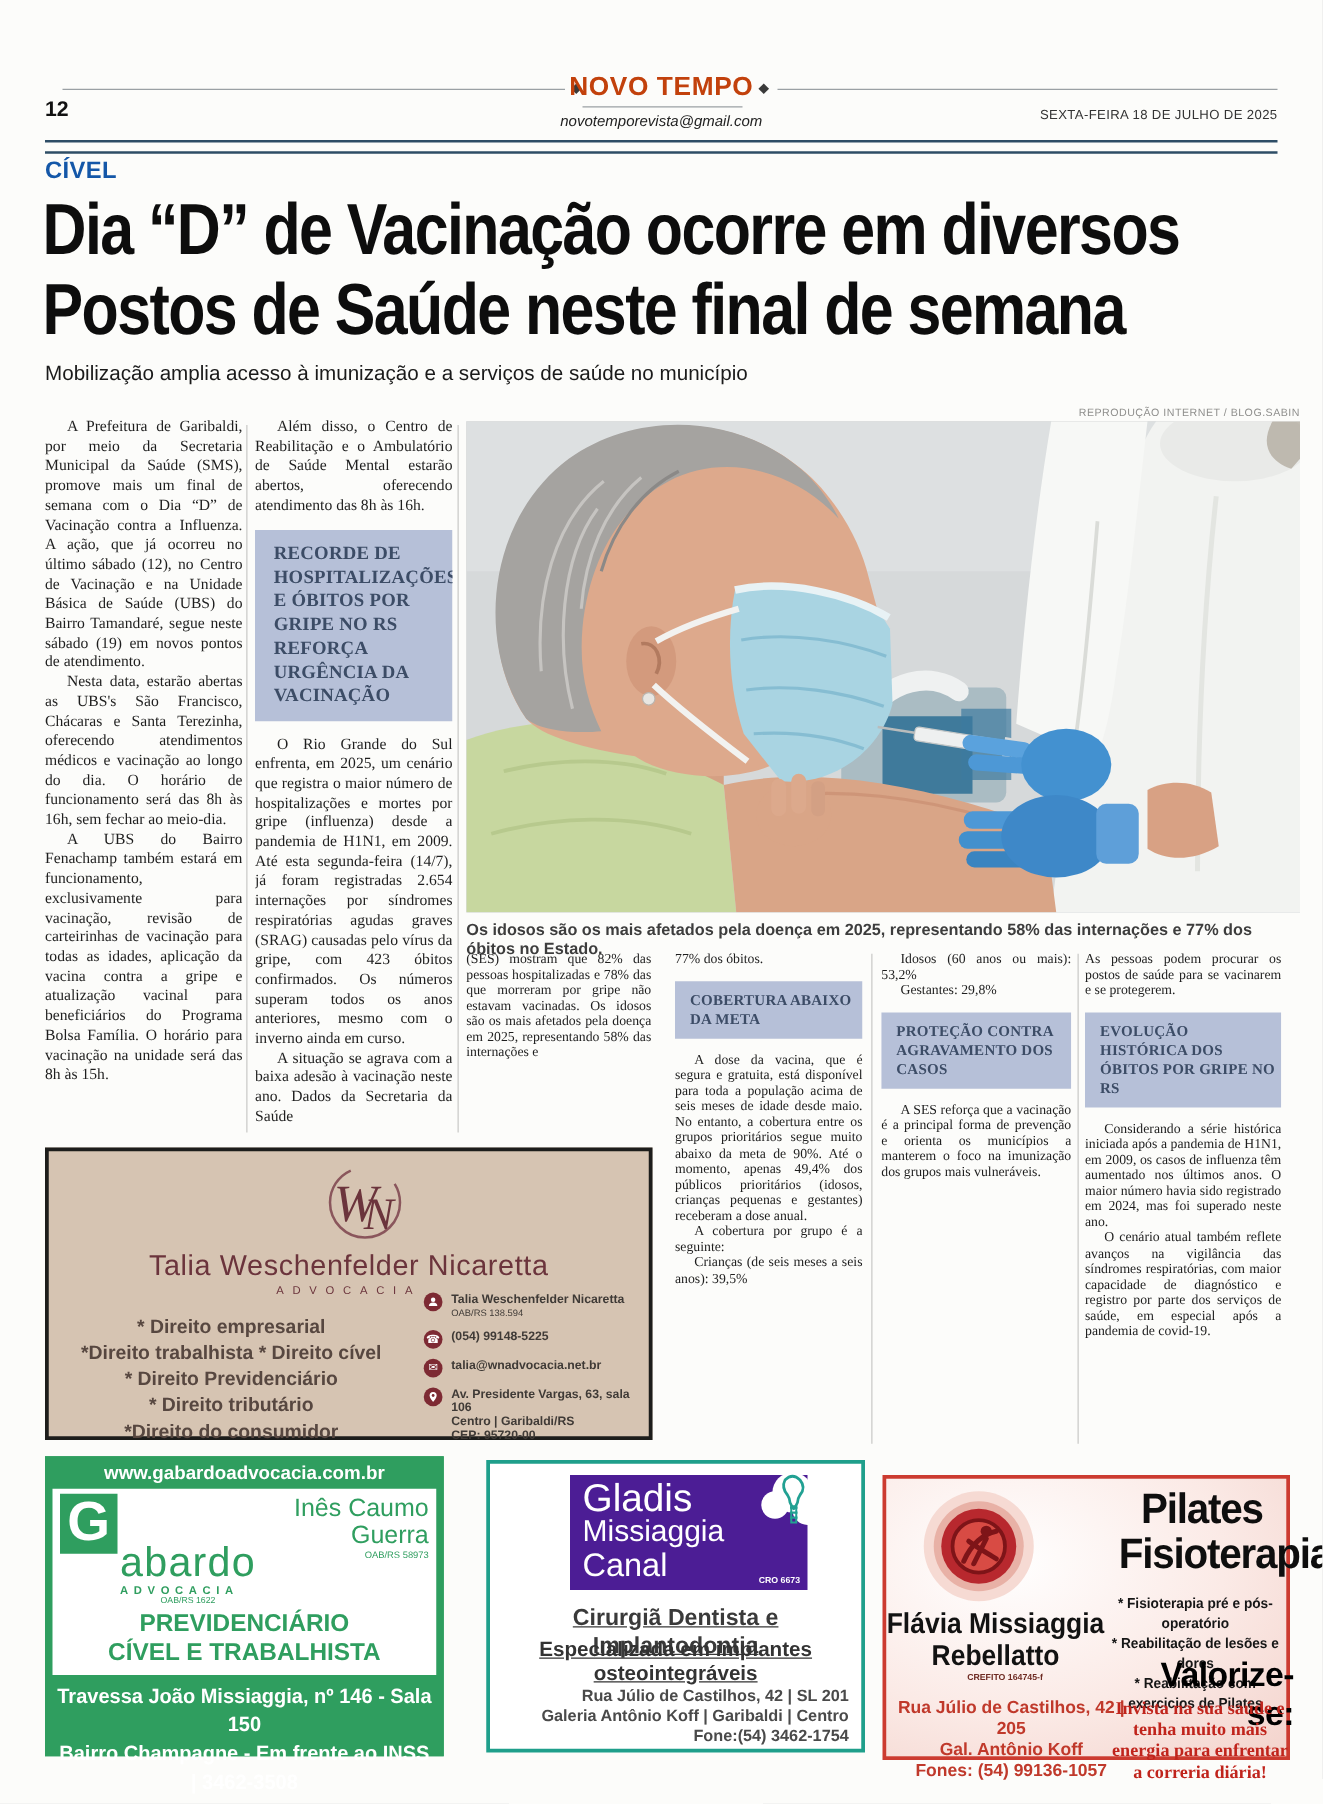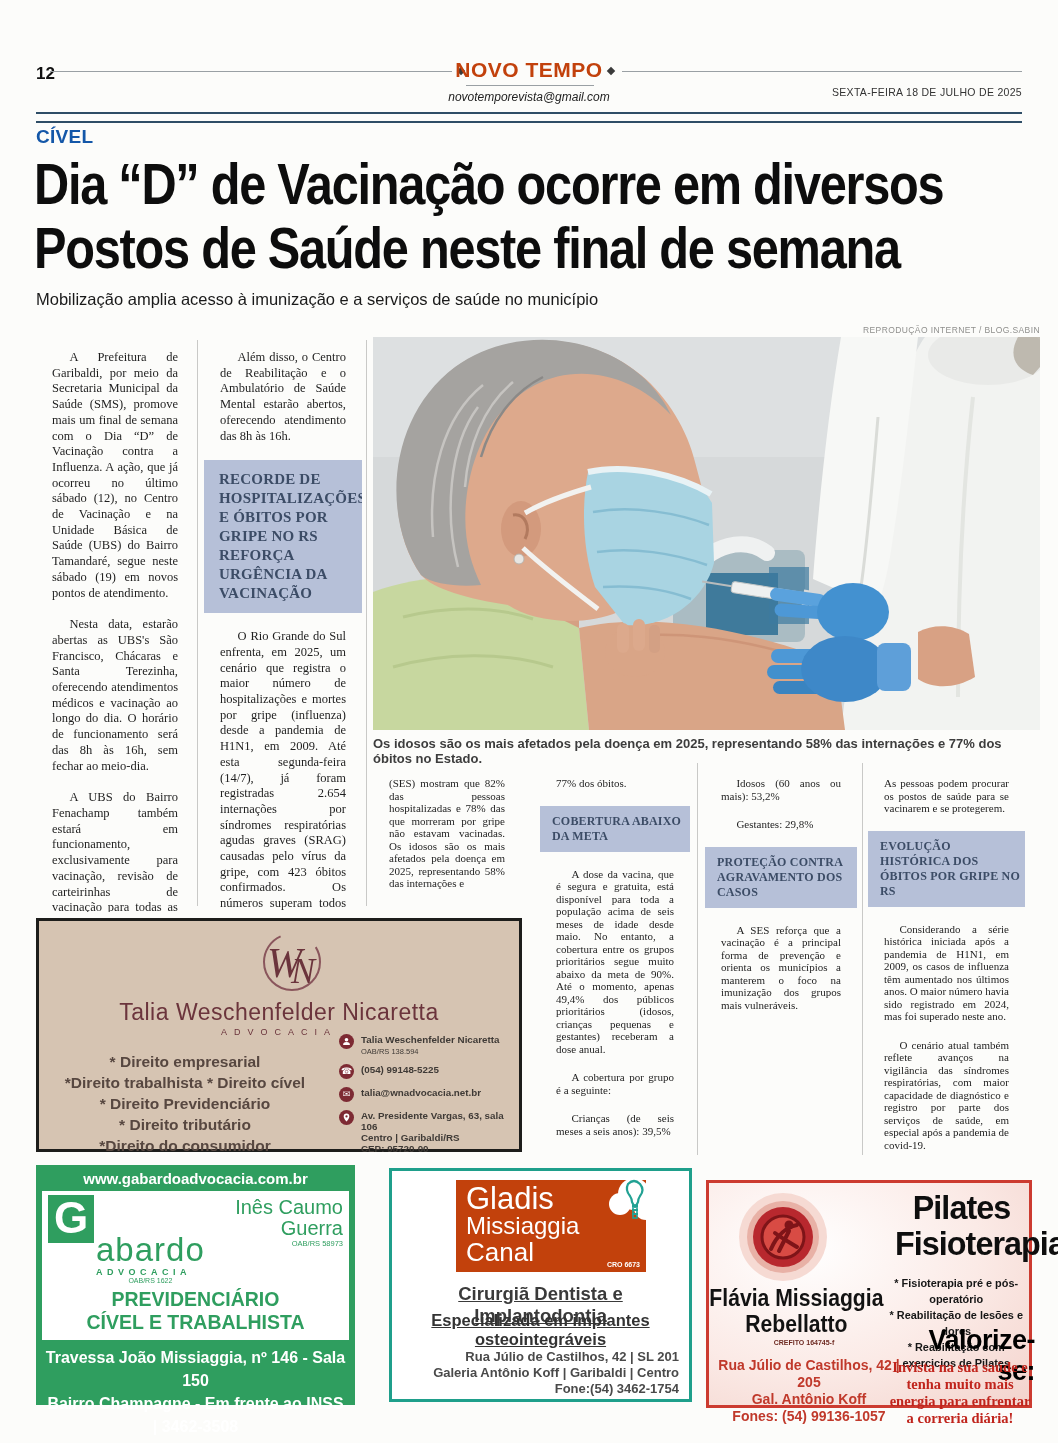--- a/index.html
+++ b/index.html
@@ -1,39 +1,39 @@
 <!DOCTYPE html>
 <html lang="pt-BR"><head>
 <meta charset="utf-8">
 <style>
   html,body{margin:0;padding:0;background:#e8e8e6;}
   .page{position:relative;width:1058px;height:1443px;background:#fcfcfa;margin:0 auto;overflow:hidden;
         font-family:"Liberation Sans",sans-serif;color:#1c1c1c;}
   
-  .pagenum{position:absolute;left:36px;top:64px;font-size:17px;font-weight:bold;color:#111;}
+  .pagenum{position:absolute;left:36px;top:78px;font-size:17px;font-weight:bold;color:#111;}
   .brand{position:absolute;left:0;right:0;top:58px;text-align:center;font-size:21px;font-weight:bold;
          color:#c2410c;letter-spacing:.5px;}
   .brandline{position:absolute;height:1px;background:#9aa0a4;top:71px;}
   .brandline.l{left:50px;width:402px;} .brandline.r{left:622px;width:400px;}
   .diamond{position:absolute;width:6px;height:6px;background:#3a3a3a;transform:rotate(45deg);top:68px;}
   .diamond.l{left:458px;} .diamond.r{left:608px;}
   .brand-underline{position:absolute;left:466px;width:128px;height:1px;background:#9aa0a4;top:85px;}
   .email{position:absolute;left:0;right:0;top:90px;text-align:center;font-style:italic;font-size:12px;color:#222;}
   .issuedate{position:absolute;right:36px;top:86px;font-size:10.5px;color:#333;letter-spacing:.3px;}
   .double-rule{position:absolute;left:36px;right:36px;height:7px;top:112px;
                border-top:2.5px solid #2e4d66;border-bottom:2.5px solid #2e4d66;}
   
   .section-label{position:absolute;left:36px;top:126px;font-size:19px;font-weight:bold;color:#1457a8;letter-spacing:.3px;}
   .headline{position:absolute;left:34px;font-weight:bold;color:#0d0d0d;font-size:58px;letter-spacing:-1.5px;
             white-space:nowrap;transform:scaleX(.84);transform-origin:left top;}
   .hl1{top:150px;} .hl2{top:214px;}
   .subtitle{position:absolute;left:36px;top:290px;font-size:16.5px;color:#1a1a1a;}
   
   .col{position:absolute;text-align:justify;font-family:"Liberation Serif","DejaVu Serif",serif;color:#1e1e1e;overflow:hidden;}
-  .col p{margin:16px;text-indent:1.4em;hyphens:auto;}
+  .col p{margin:0;text-indent:1.4em;hyphens:auto;}
   .col-upper{top:334px;width:158px;height:578px;font-size:12.5px;line-height:15.7px;}
   .col-lower{top:761px;font-size:11px;line-height:12.5px;}
   .infobox{background:#b6c0d8;color:#3c4c66;font-family:"Liberation Serif","DejaVu Serif",serif;font-weight:bold;
            text-align:left;margin:11px 0;padding:10px 6px 10px 15px;letter-spacing:.2px;}
   .infobox.big{font-size:15px;line-height:19px;}
   .infobox.small{font-size:12px;line-height:15px;padding:8px 4px 8px 12px;}
   .vsep{position:absolute;width:1px;background:#c9c9c7;}
   
   .photo{position:absolute;left:373px;top:337px;width:667px;height:393px;background:#d6d9da;overflow:hidden;}
   .photo-credit{position:absolute;right:18px;top:325px;font-size:8.5px;color:#8f8f8d;letter-spacing:.4px;}
@@ -66,21 +66,21 @@
   .gab-partner{text-align:right;font-size:20px;line-height:21px;color:#2f9e5f;padding-top:2px;}
   .gab-oab2{font-size:7.5px;text-align:right;}
   .gab-areas{text-align:center;font-weight:bold;font-size:19.5px;line-height:23px;margin-top:4px;}
   .gab-address{color:#fff;font-weight:bold;text-align:center;font-size:16.5px;line-height:23px;padding:6px 2px 5px;
                transform:scaleX(.97);transform-origin:center;}
   .gab-sep{height:2px;background:#fff;margin:0 6px;}
   .gab-footer{color:#fff;font-weight:bold;text-align:center;font-size:14.5px;padding:5px 0;}
   
   .ad-gladis{position:absolute;left:389px;top:1168px;width:303px;height:234px;background:#fff;
              border:3px solid #1f9f8b;box-sizing:border-box;}
-  .gla-box{position:absolute;left:64px;top:9px;width:190px;height:92px;background:#c2410c;color:#fff;padding:4px 0 0 10px;box-sizing:border-box;}
+  .gla-box{position:absolute;left:64px;top:9px;width:190px;height:92px;background:#4c1d95;color:#fff;padding:4px 0 0 10px;box-sizing:border-box;}
   .gla1{font-size:31px;line-height:30px;} .gla2{font-size:24px;line-height:24px;} .gla3{font-size:26px;line-height:28px;}
   .gla-cro{position:absolute;right:6px;bottom:4px;font-size:7px;font-weight:bold;}
   .gla-cloud{position:absolute;right:-18px;top:-8px;}
   .gla-line1{position:absolute;left:0;right:0;top:112px;text-align:center;font-weight:bold;font-size:18.5px;color:#3a3a3a;text-decoration:underline;}
   .gla-line2{position:absolute;left:0;right:0;top:140px;text-align:center;font-weight:bold;font-size:16.5px;color:#333;
              text-decoration:underline;}
   .gla-address{position:absolute;right:10px;top:178px;text-align:right;font-weight:bold;font-size:13px;line-height:16px;color:#4a4a4a;}
   
   .ad-pilates{position:absolute;left:706px;top:1180px;width:326px;height:228px;box-sizing:border-box;
               border:3px solid #cc3b30;background:radial-gradient(ellipse at 30% 30%,#ffffff 0%,#fbeae6 55%,#f3d3cc 100%);}
@@ -129,20 +129,21 @@
 
   <div class="col col-upper" style="left:36px;">
     <p>A Prefeitura de Garibaldi, por meio da Secretaria Municipal da Saúde (SMS), promove mais um final de semana com o Dia “D” de Vacinação contra a Influenza. A ação, que já ocorreu no último sábado (12), no Centro de Vacinação e na Unidade Básica de Saúde (UBS) do Bairro Tamandaré, segue neste sábado (19) em novos pontos de atendimento.</p>
     <p>Nesta data, estarão abertas as UBS's São Francisco, Chácaras e Santa Terezinha, oferecendo atendimentos médicos e vacinação ao longo do dia. O horário de funcionamento será das 8h às 16h, sem fechar ao meio-dia.</p>
     <p>A UBS do Bairro Fenachamp também estará em funcionamento, exclusivamente para vacinação, revisão de carteirinhas de vacinação para todas as idades, aplicação da vacina contra a gripe e atualização vacinal para beneficiários do Programa Bolsa Família. O horário para vacinação na unidade será das 8h às 15h.</p>
   </div>
   <div class="col col-upper" style="left:204px;">
     <p>Além disso, o Centro de Reabilitação e o Ambulatório de Saúde Mental estarão abertos, oferecendo atendimento das 8h às 16h.</p>
     <div class="infobox big">RECORDE DE HOSPITALIZAÇÕES E ÓBITOS POR GRIPE NO RS REFORÇA URGÊNCIA DA VACINAÇÃO</div>
     <p>O Rio Grande do Sul enfrenta, em 2025, um cenário que registra o maior número de hospitalizações e mortes por gripe (influenza) desde a pandemia de H1N1, em 2009. Até esta segunda-feira (14/7), já foram registradas 2.654 internações por síndromes respiratórias agudas graves (SRAG) causadas pelo vírus da gripe, com 423 óbitos confirmados. Os números superam todos os anos anteriores, mesmo com o inverno ainda em curso.</p>
+    <p>A situação se agrava com a baixa adesão à vacinação neste ano. Dados da Secretaria da Saúde</p>
   </div>
 
   <div class="photo-credit">REPRODUÇÃO INTERNET / BLOG.SABIN</div>
   <div class="photo">
     <svg width="667" height="393" viewBox="0 0 667 393">
       <rect width="667" height="393" fill="#d6d9da"></rect>
       <rect width="667" height="120" fill="#dde0e1"></rect>
 
       <rect x="300" y="213" width="132" height="92" rx="8" fill="#9fb4bd" opacity="0.8"></rect>
       <rect x="333" y="236" width="72" height="62" fill="#2d6f94" opacity="0.85"></rect>

